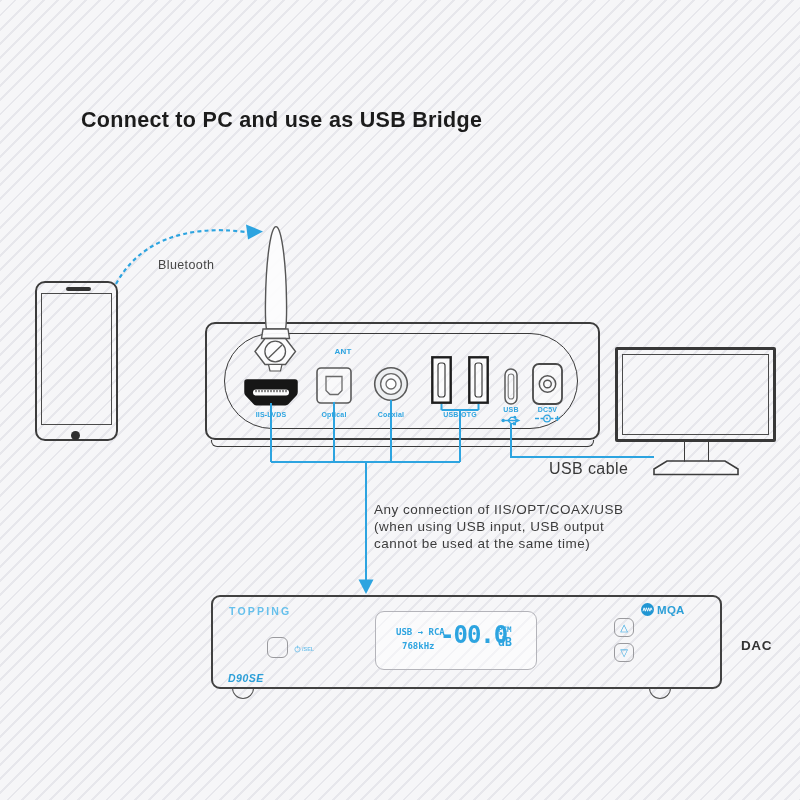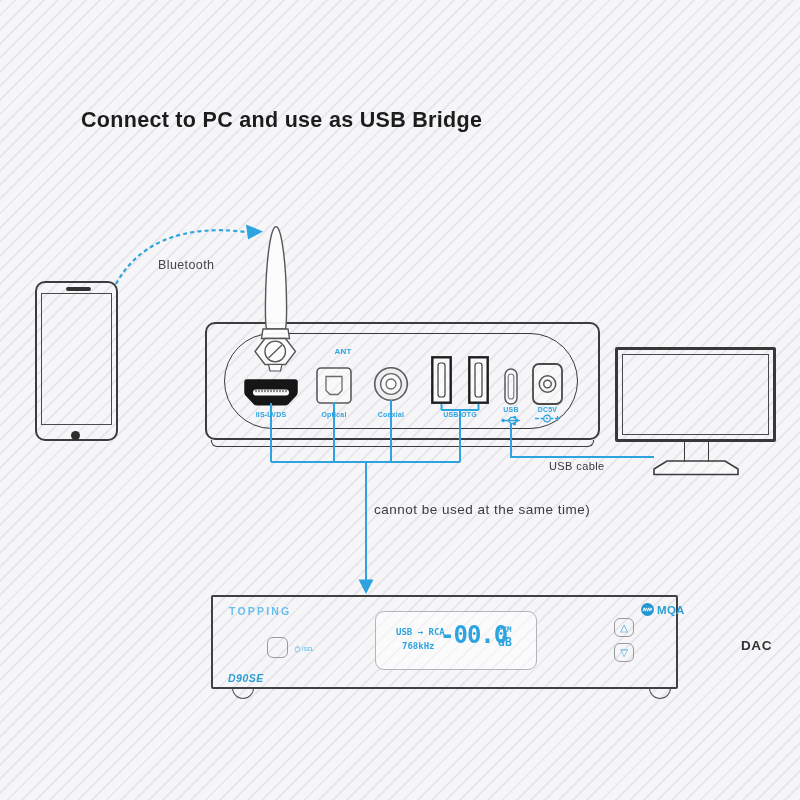--- a/index.html
+++ b/index.html
@@ -98,30 +98,32 @@
   </svg>
 
   <div class="abs outline" style="left:615px;top:347px;width:161px;height:95px;border-width:3px;border-color:#383838;border-radius:2px;">
     <div class="abs outline" style="left:4px;top:4px;width:147px;height:81px;border-width:1.5px;border-color:#4a4a4a;"></div>
   </div>
   <div class="abs outline" style="left:684px;top:441px;width:25px;height:21px;border-width:1.6px;border-top:none;border-bottom:none;"></div>
   <svg class="abs" style="left:650px;top:460px;" width="92" height="16" viewBox="0 0 92 16">
     <polygon points="17,1 75,1 88,9 88,14.5 4,14.5 4,9" fill="rgba(255,255,255,0.3)" stroke="#3c3c3c" stroke-width="1.6"></polygon>
   </svg>
 
-  <div class="abs small-label" style="left:549px;top:460px;font-size:11px;color:#383838;">USB cable</div>
+  <div class="abs small-label" style="left:549px;top:460px;font-size:16px;color:#383838;">USB cable</div>
 
   <div class="abs ann" style="left:374px;top:501px;width:290px;">
+    <span>Any connection of IIS/OPT/COAX/USB</span>
+    <span>(when using USB input, USB output</span>
     <span>cannot be used at the same time)</span>
   </div>
 
   <div class="abs outline" style="left:232px;top:687px;width:22px;height:12px;border-width:1.6px;border-color:#555;border-top:none;border-radius:0 0 11px 11px;"></div>
   <div class="abs outline" style="left:649px;top:687px;width:22px;height:12px;border-width:1.6px;border-color:#555;border-top:none;border-radius:0 0 11px 11px;"></div>
 
-  <div class="abs outline" style="left:211px;top:595px;width:467px;height:94px;border-width:2px;border-color:#414141;border-radius:2px;">
+  <div class="abs outline" style="left:211px;top:595px;width:511px;height:94px;border-width:2px;border-color:#414141;border-radius:9px;">
     <div class="abs" style="left:16px;top:8px;font-size:10.5px;font-weight:bold;letter-spacing:2.2px;color:#66c0ec;">TOPPING</div>
 
     <svg class="abs" style="left:428px;top:6px;" width="13" height="13" viewBox="0 0 13 13">
       <circle cx="6.5" cy="6.5" r="6.5" fill="#2196d3"></circle>
       <path d="M2 8.2 L3.1 4.8 L4.3 8.2 L5.4 4.8 L6.6 8.2 L7.7 4.8 L8.9 8.2 L10 4.8 L11 7.2" stroke="#ffffff" stroke-width="0.9" fill="none"></path>
     </svg>
     <div class="abs" style="left:444px;top:7px;font-size:11.5px;font-weight:bold;color:#2b9fd8;letter-spacing:.3px;">MQA</div>
 
     <div class="abs dac-btn" style="left:54px;top:40px;width:21px;height:21px;border-radius:6px;"></div>
     <div class="abs" style="left:81px;top:48px;display:flex;align-items:center;gap:1px;">

